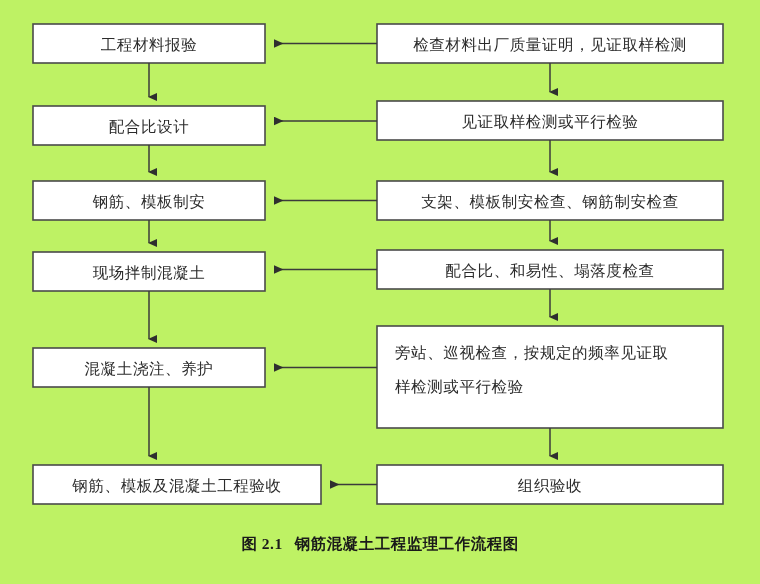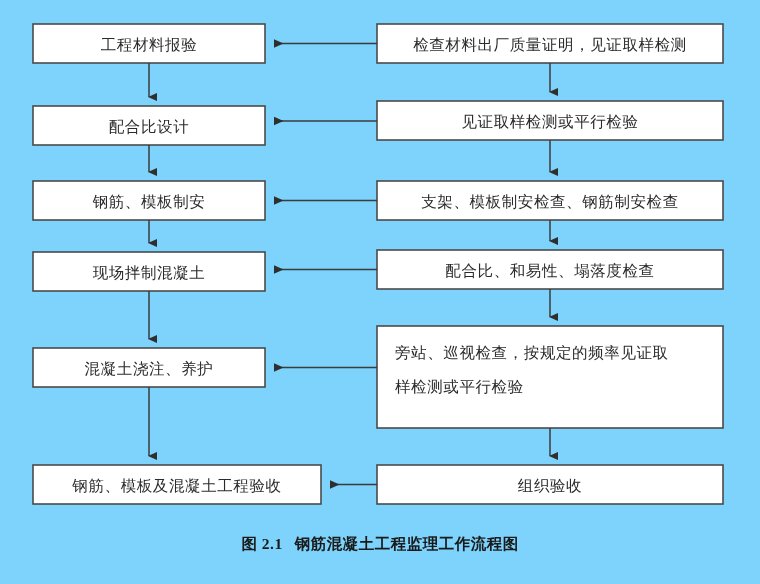--- a/index.html
+++ b/index.html
@@ -10,21 +10,21 @@
   body {
     width: 760px;
     height: 584px;
     font-family: "Liberation Serif", "DejaVu Serif", serif;
     overflow: hidden;
   }
   #flow-root {
     position: relative;
     width: 760px;
     height: 584px;
-    background: #7dd3fc;
+    background: #bef264;
   }
   svg.flow-svg {
     position: absolute;
     left: 0;
     top: 0;
     width: 760px;
     height: 584px;
   }
   .node-box {
     fill: #ffffff;

